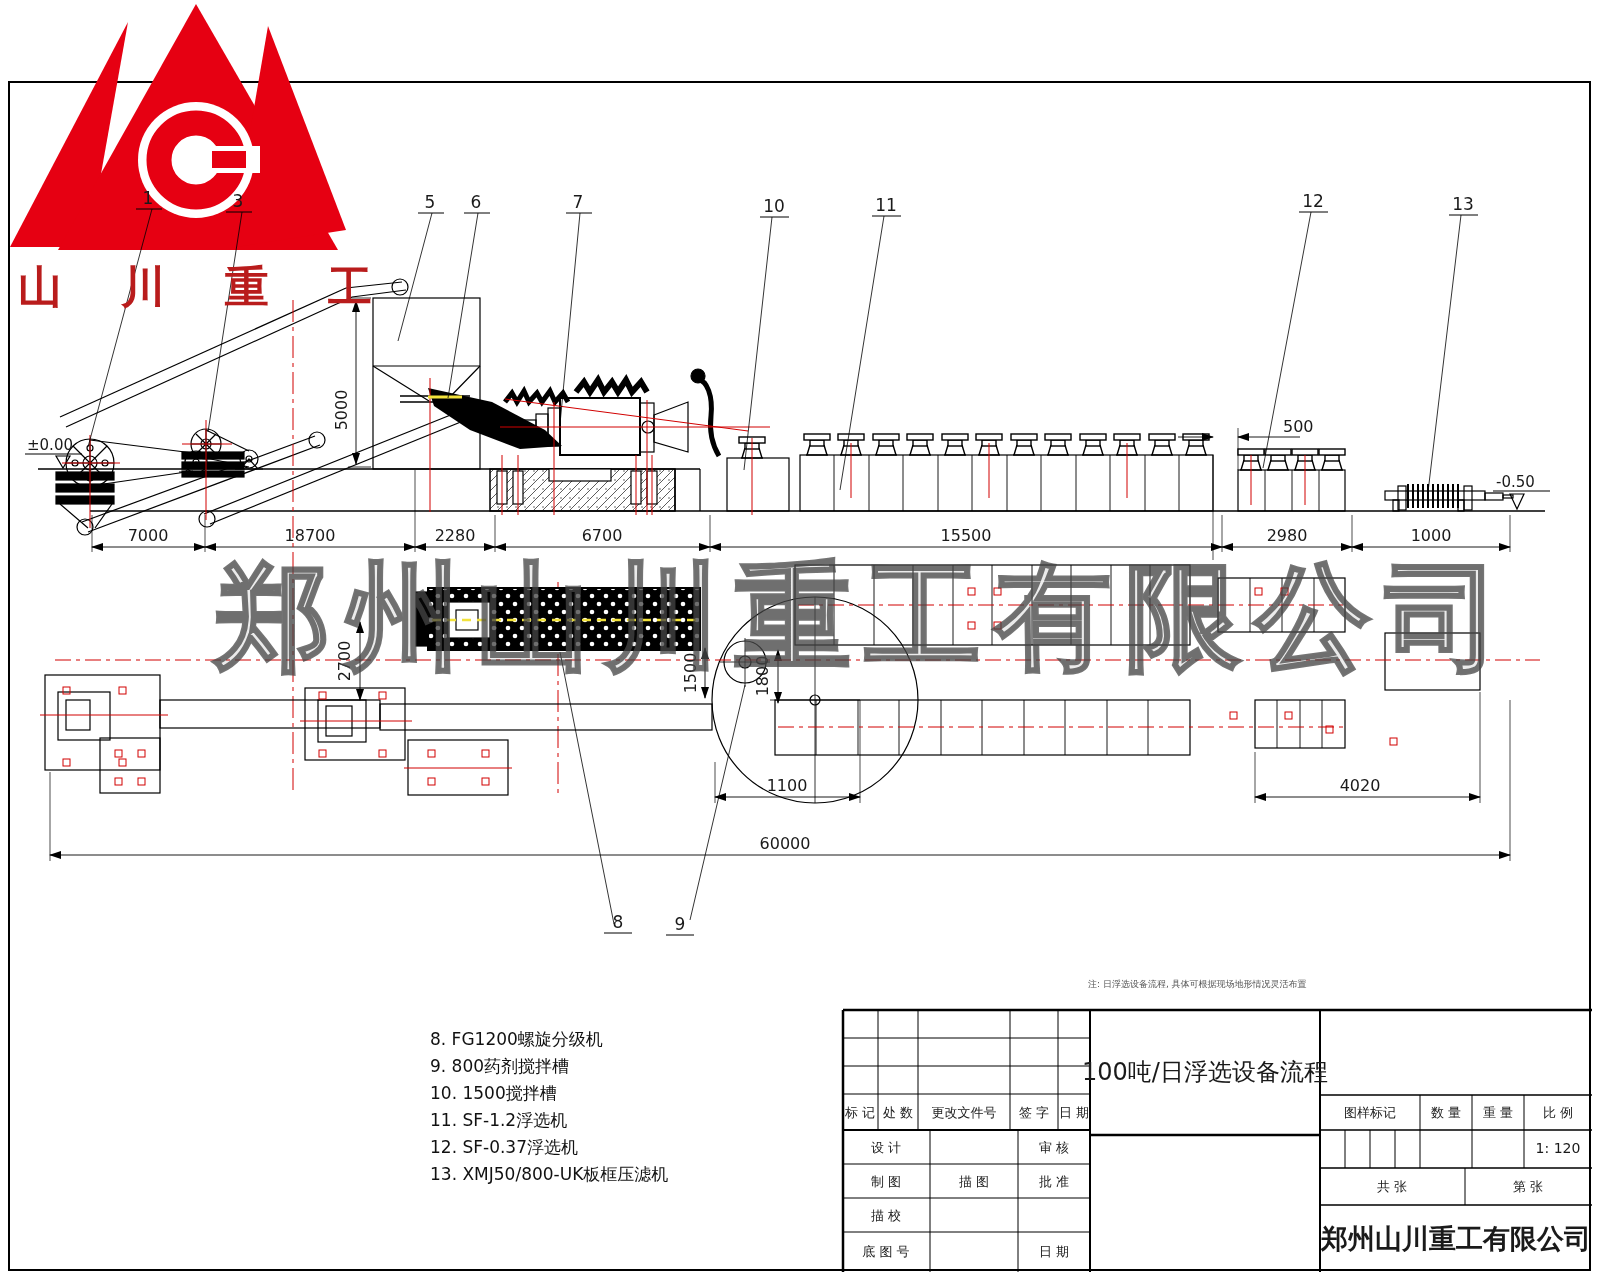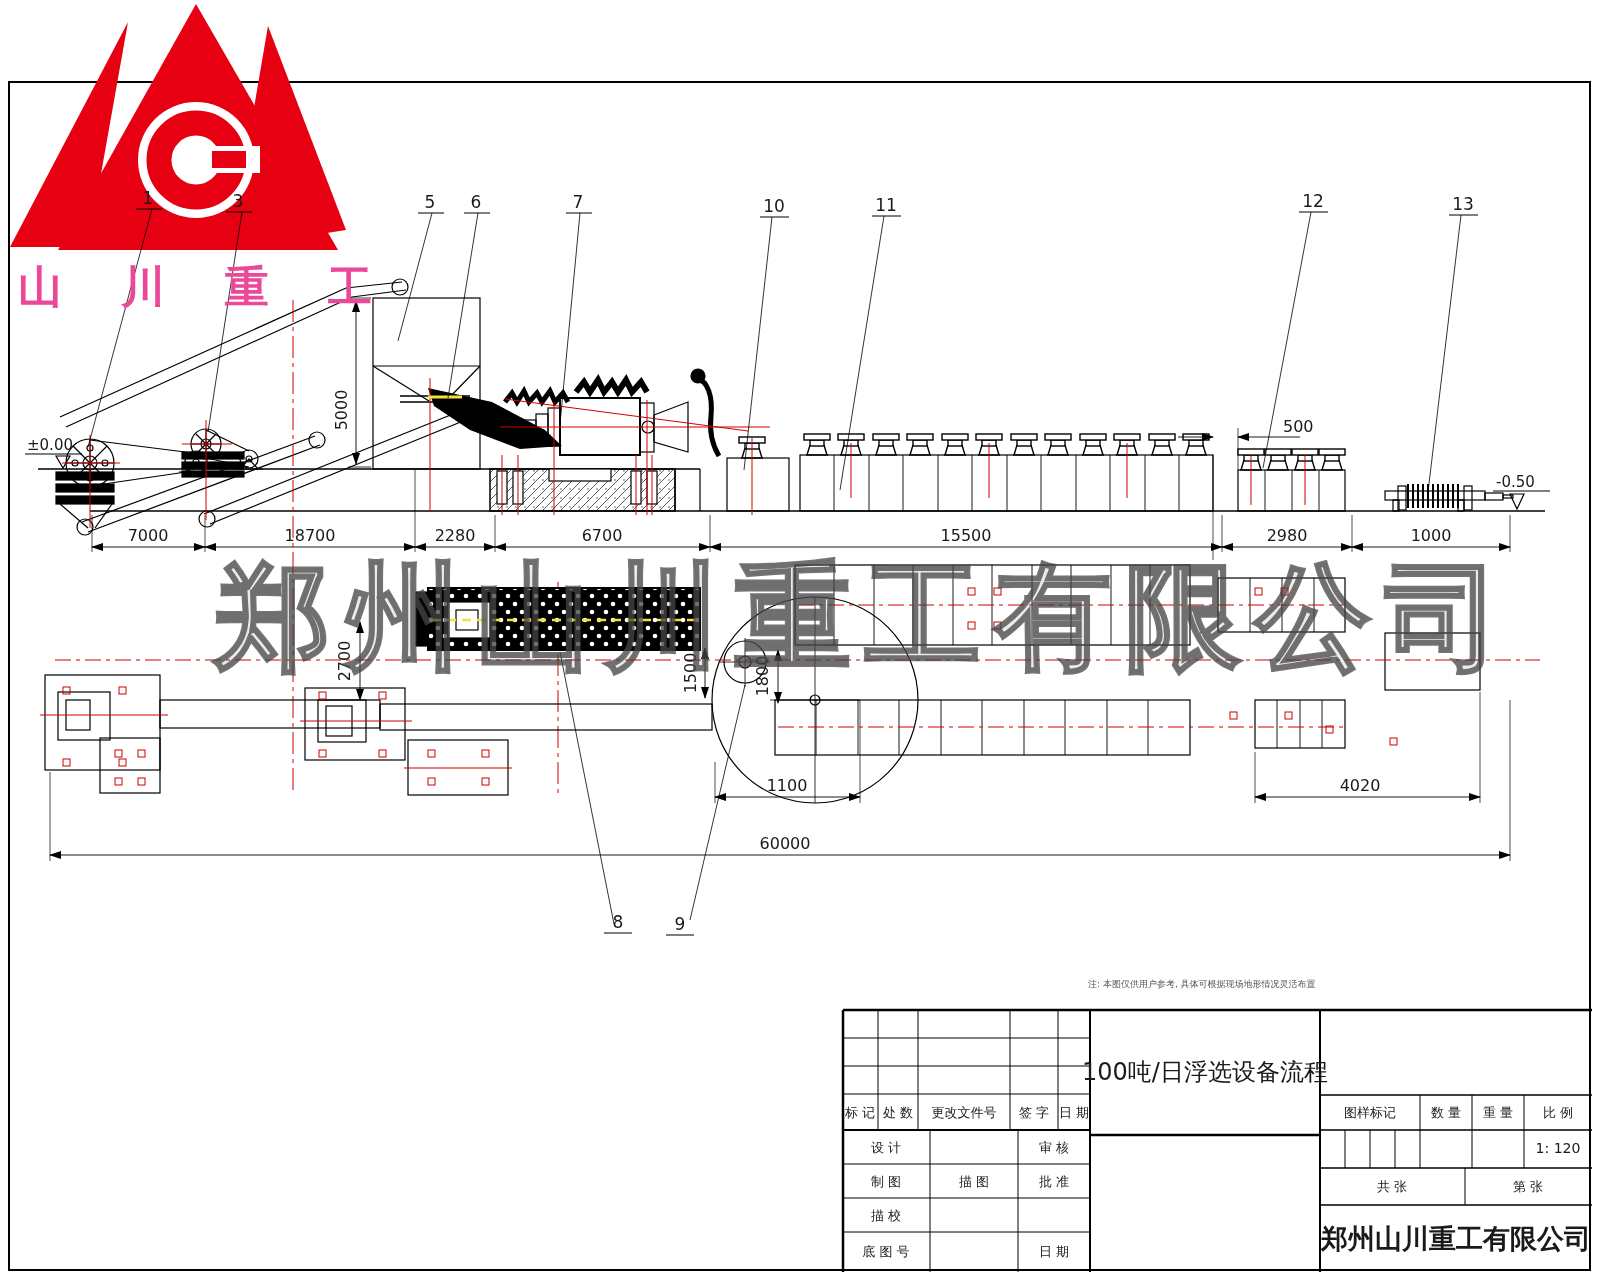--- a/index.html
+++ b/index.html
@@ -9,21 +9,21 @@
   svg text{font-family:"DejaVu Sans","Liberation Sans",sans-serif;fill:#1a1a1a;}
   .watermark{position:absolute;left:215px;top:540px;width:1370px;white-space:nowrap;
              font-size:116px;font-weight:700;letter-spacing:14px;
              color:rgba(60,60,60,0.10);-webkit-text-stroke:2.5px rgba(70,70,70,0.75);
              pointer-events:none;z-index:5;font-family:"DejaVu Sans",sans-serif;}
   .legend{position:absolute;z-index:6;font-size:17px;color:#111;line-height:27px;
           font-family:"DejaVu Sans",sans-serif;}
   .legend div{white-space:pre;}
   .note{position:absolute;left:1088px;top:978px;width:470px;font-size:9px;color:#555;z-index:6;}
   .logo-text{position:absolute;left:18px;top:258px;width:330px;z-index:7;
-             font-size:44px;font-weight:900;letter-spacing:22px;color:#ec4899;white-space:nowrap;}
+             font-size:44px;font-weight:900;letter-spacing:22px;color:#b91c1c;white-space:nowrap;}
 </style>
 </head>
 <body>
 
 <div class="page">
 
 <svg width="1600" height="1280" viewBox="0 0 1600 1280">
   <defs>
     <pattern id="hatch" width="9" height="9" patternUnits="userSpaceOnUse">
       <path d="M0,9 L9,0" stroke="#333" stroke-width="0.8"></path>
@@ -477,16 +477,24 @@
     <text x="1392" y="1191" text-anchor="middle">共  张</text>
     <text x="1528" y="1191" text-anchor="middle">第  张</text>
     <text x="1456" y="1248" text-anchor="middle" font-size="27" font-weight="bold">郑州山川重工有限公司</text>
   </g>
 </svg>
 
 <div class="watermark">郑州山川重工有限公司</div>
 
 <div class="logo-text">山 川 重 工</div>
 
-<div class="note">注: 本图仅供用户参考, 具体可根据现场地形情况灵活布置</div>
-
-
+<div class="note">注: 日浮选设备流程, 具体可根据现场地形情况灵活布置</div>
+
+<div class="legend" style="left:430px;top:1026px;">
+  <div>8. FG1200螺旋分级机</div>
+  <div>9. 800药剂搅拌槽</div>
+  <div>10. 1500搅拌槽</div>
+  <div>11. SF-1.2浮选机</div>
+  <div>12. SF-0.37浮选机</div>
+  <div>13. XMJ50/800-UK板框压滤机</div>
 </div>
 
+</div>
+
 </body></html>

